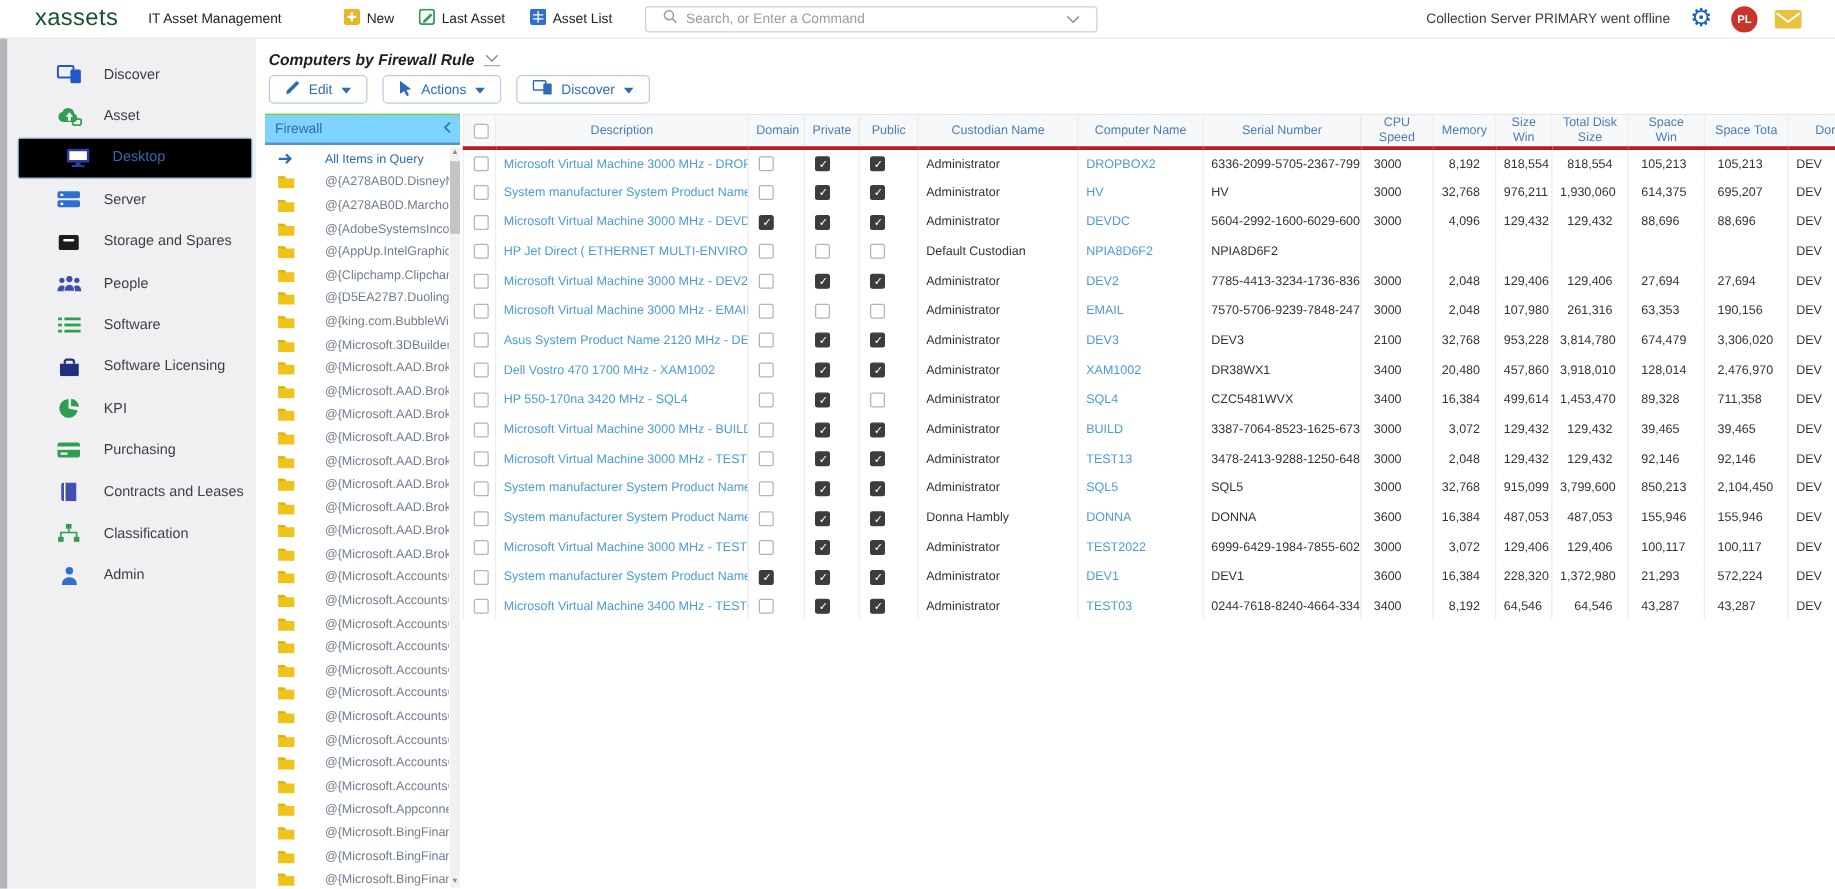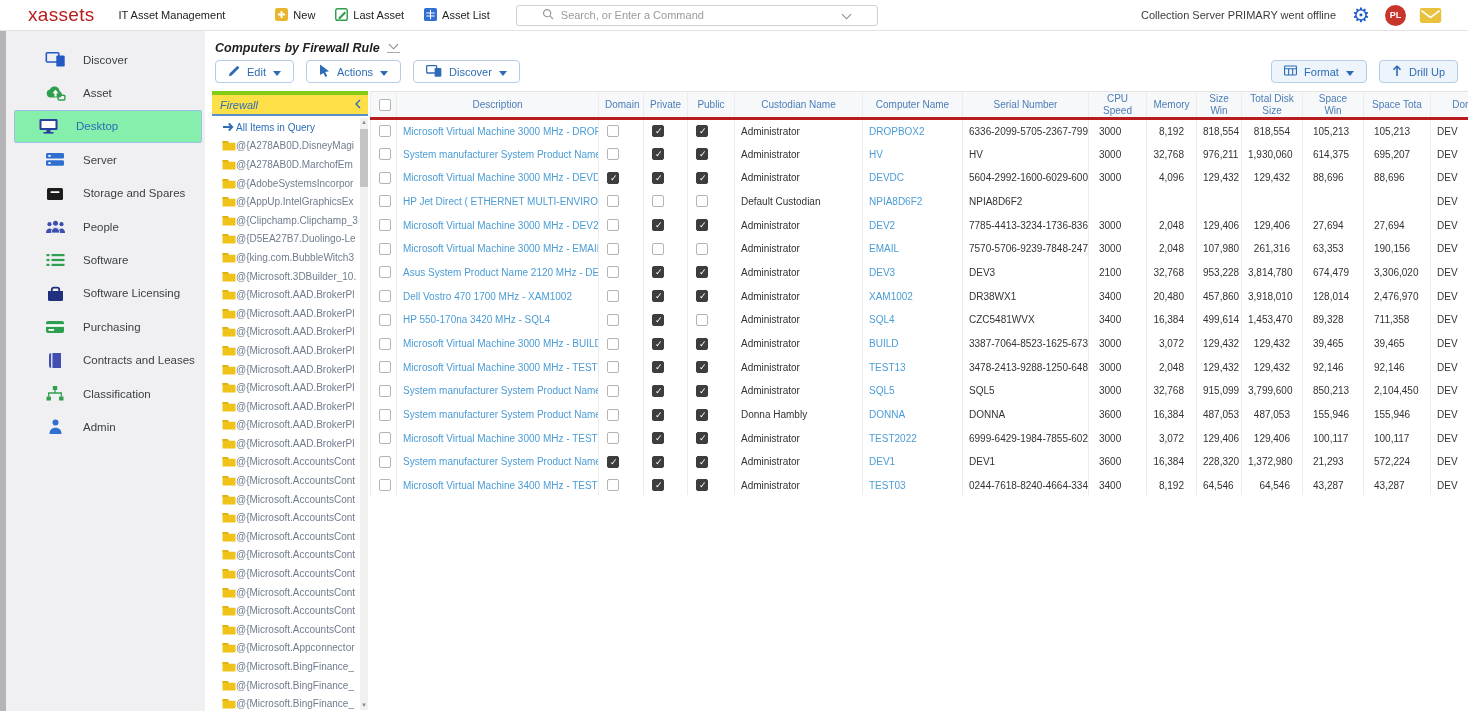--- a/index.html
+++ b/index.html
@@ -4,61 +4,61 @@
 <style>
   * { box-sizing: border-box; }
   html,body { margin:0; padding:0; }
   body {
     width:1468px; height:711px; overflow:hidden; background:#fff;
     font-family:"Liberation Sans", sans-serif; color:#333;
   }
   
   .topbar { height:31px; display:flex; align-items:center; border-bottom:1px solid #e3e3e3;
             padding:0 26px 0 28px; background:#fff; }
-  .logo { color:#b91c1c; font-size:19px; letter-spacing:.3px; cursor:pointer; }
+  .logo { color:#14532d; font-size:19px; letter-spacing:.3px; cursor:pointer; }
   .product { font-size:11px; color:#222; margin-left:24px; }
   .topbtns { display:flex; gap:20px; margin-left:50px; }
   .topbtn { display:flex; align-items:center; gap:5px; font-size:11px; color:#222; cursor:pointer; white-space:nowrap; }
   .searchbox { margin-left:26px; width:362px; height:21px; border:1px solid #cfcfcf; border-radius:3px;
-               display:flex; align-items:center; padding:0 25px; gap:5px; background:#fff; }
+               display:flex; align-items:center; padding:0 13px; gap:5px; background:#fff; }
   .searchbox input { border:none; outline:none; flex:1; font-size:11px; color:#333; background:transparent; }
   .searchbox input::placeholder { color:#9b9b9b; }
   .spacer { flex:1; }
   .status { font-size:11px; color:#3c3c3c; margin-right:16px; white-space:nowrap; }
   .gear { color:#1d5dce; font-size:20px; margin-right:15px; cursor:pointer; line-height:1; }
   .avatar { width:21px; height:21px; border-radius:50%; background:#c8362b; color:#fff; font-size:9px;
             font-weight:bold; display:flex; align-items:center; justify-content:center; margin-right:13px; cursor:pointer; }
   .mailwrap { cursor:pointer; display:flex; align-items:center; }
   
   .app { display:flex; height:680px; }
   .edgestrip { width:6px; background:#b4b4b8; }
   .sidebar { width:199px; background:#f0f0f2; padding-top:12px; }
   .sb-item { height:33.4px; display:flex; align-items:center; padding-left:38px; gap:17px;
              font-size:11.5px; color:#3a3f44; cursor:pointer; }
   .sb-item .ic { width:22px; display:flex; justify-content:center; align-items:center; }
-  .sb-item.selected { background:#86efac; border:1px solid #9cc0e8; border-radius:2px;
-                      margin:0 3px 0 8px; padding-left:22px; color:#2d6cb5; }
+  .sb-item.selected { background:#000000; border:1px solid #9cc0e8; border-radius:2px;
+                      margin:0 3px 0 8px; padding-left:36px; color:#2d6cb5; }
   
   .content { flex:1; min-width:0; background:#fff; }
   .titlerow { padding:9px 0 0 10px; display:flex; align-items:center; gap:7px; height:24px;font-style:italic; }
   .title { font-size:12.5px; font-weight:bold; color:#1e1e1e; }
   .titlechev { cursor:pointer; display:flex; border-bottom:1px solid #aaa; padding:1px 1px 2px; }
   .toolbar { display:flex; justify-content:space-between; padding:5px 10px 8px; height:36px;gap:12px; }
   .tb-group { display:flex; gap:12px; }
   .btn { display:flex; align-items:center; gap:7px; height:23px; padding:0 12px; border:1px solid #b6cde8;
          border-radius:4px; background:#fff; color:#2d6cb5; font-size:11px; cursor:pointer; white-space:nowrap; }
   .btn.light { background:#eef4fb; }
   .panels { display:flex; height:619px; }
   
   .tree { width:156px; margin-left:7px; position:relative; }
-  .tree-head { height:25px; background:#fde047; border-top:4px solid #84cc16; border-bottom:2px solid #5b8fc9;
+  .tree-head { height:25px; background:#7dd3fc; border-top:1px solid #84cc16; border-bottom:2px solid #5b8fc9;
                display:flex; align-items:center; justify-content:space-between; padding:0 7px 0 8px;
-               font-size:11px; color:#2d6cb5;font-style:italic; }
+               font-size:11px; color:#2d6cb5; }
   .tree-body { position:absolute; top:27px; bottom:0; left:0; right:9px; overflow:hidden; }
-  .tree-item { height:18.6px; display:flex; align-items:center; gap:0; padding-left:10px;
+  .tree-item { height:18.6px; display:flex; align-items:center; gap:24px; padding-left:10px;
                font-size:10px; color:#707c8e; white-space:nowrap; overflow:hidden; cursor:pointer; }
   .tree-item.active { color:#2d6cb5; }
   .tree-item .tic { width:14px; flex:0 0 14px; display:flex; align-items:center; }
   .tree-scroll { position:absolute; top:27px; bottom:0; right:0; width:8px; background:#f1f1f1; cursor:pointer; }
   .tree-scroll .arr { width:8px; height:9px; font-size:6px; color:#8a8a8a; text-align:center; line-height:9px; }
   .tree-scroll .arr.dn { position:absolute; bottom:0; }
   .tree-scroll .thumb { position:absolute; top:11px; height:58px; width:8px; background:#c4c4c4; }
   
   .gridwrap { flex:1; min-width:0; margin-left:2px; overflow:hidden; height:404px; }
   table { border-collapse:collapse; table-layout:fixed; width:1130px; border-left:1px solid #ececec; }
@@ -216,20 +216,29 @@
         <span class="ic">
           <svg width="19" height="15" viewBox="0 0 19 15">
             <path d="M2 5h15v8.5a1.5 1.5 0 0 1-1.5 1.5h-12A1.5 1.5 0 0 1 2 13.5z" fill="#20307e"></path>
             <path d="M5.8 5V3.6a1.9 1.9 0 0 1 1.9-1.9h3.6a1.9 1.9 0 0 1 1.9 1.9V5" fill="none" stroke="#20307e" stroke-width="1.8"></path>
           </svg>
         </span>
         <span>Software Licensing</span>
       </div>
       <div class="sb-item">
         <span class="ic">
+          <svg width="17" height="17" viewBox="0 0 17 17">
+            <path d="M7.8 8.7V1.2a7.5 7.5 0 1 0 7.4 9.2z" fill="#2e9e4f"></path>
+            <path d="M9.8 6.7V1a7.5 7.5 0 0 1 6.4 6.3z" fill="#2e9e4f"></path>
+          </svg>
+        </span>
+        <span>KPI</span>
+      </div>
+      <div class="sb-item">
+        <span class="ic">
           <svg width="20" height="14" viewBox="0 0 19 14">
             <rect x="0.5" y="1" width="18" height="12" rx="2" fill="#2e9e4f"></rect>
             <rect x="0.5" y="4.2" width="18" height="2.6" fill="#fff"></rect>
             <rect x="3" y="9" width="5.5" height="1.8" fill="#fff"></rect>
           </svg>
         </span>
         <span>Purchasing</span>
       </div>
       <div class="sb-item">
         <span class="ic">
@@ -296,38 +305,20 @@
             <span class="ic"><svg width="16" height="12" viewBox="0 0 20 15">
                 <rect x="0.8" y="0.8" width="12.5" height="9.2" rx="1" fill="none" stroke="#2d6cb5" stroke-width="1.6"></rect>
                 <rect x="10.8" y="3.6" width="8.4" height="11" rx="1.2" fill="#2d6cb5"></rect>
               </svg></span>
             <span>Discover</span>
             <span><svg width="8" height="5" viewBox="0 0 8 5">
                 <path d="M0 0h8L4 5z" fill="#2d6cb5"></path>
               </svg></span>
           </div>
         </div>
-      <div class="tb-group" id="toolbar-right">
-          <div class="btn light">
-            <span class="ic"><svg width="13" height="11" viewBox="0 0 14 11">
-                <rect x="0.6" y="0.6" width="12.8" height="9.8" rx="1" fill="none" stroke="#2d6cb5" stroke-width="1.2"></rect>
-                <path d="M0.6 3.6h12.8M5 3.6v6.8M9.3 3.6v6.8" stroke="#2d6cb5" stroke-width="1.2" fill="none"></path>
-              </svg></span>
-            <span>Format</span>
-            <span><svg width="8" height="5" viewBox="0 0 8 5">
-                <path d="M0 0h8L4 5z" fill="#2d6cb5"></path>
-              </svg></span>
-          </div>
-          <div class="btn light">
-            <span class="ic"><svg width="10" height="12" viewBox="0 0 10 12">
-                <path d="M5 11V2M5 1 1.5 4.8M5 1l3.5 3.8" fill="none" stroke="#2d6cb5" stroke-width="1.6"></path>
-              </svg></span>
-            <span>Drill Up</span>
-          </div>
-        </div>
     </div>
     <div class="panels">
       <div class="tree">
         <div class="tree-head">
           <span>Firewall</span>
           <span><svg width="7" height="10" viewBox="0 0 7 10">
                 <path d="M6 1 2 5l4 4" fill="none" stroke="#2d6cb5" stroke-width="1.4"></path>
               </svg></span>
         </div>
         <div class="tree-body" id="tree-body">

